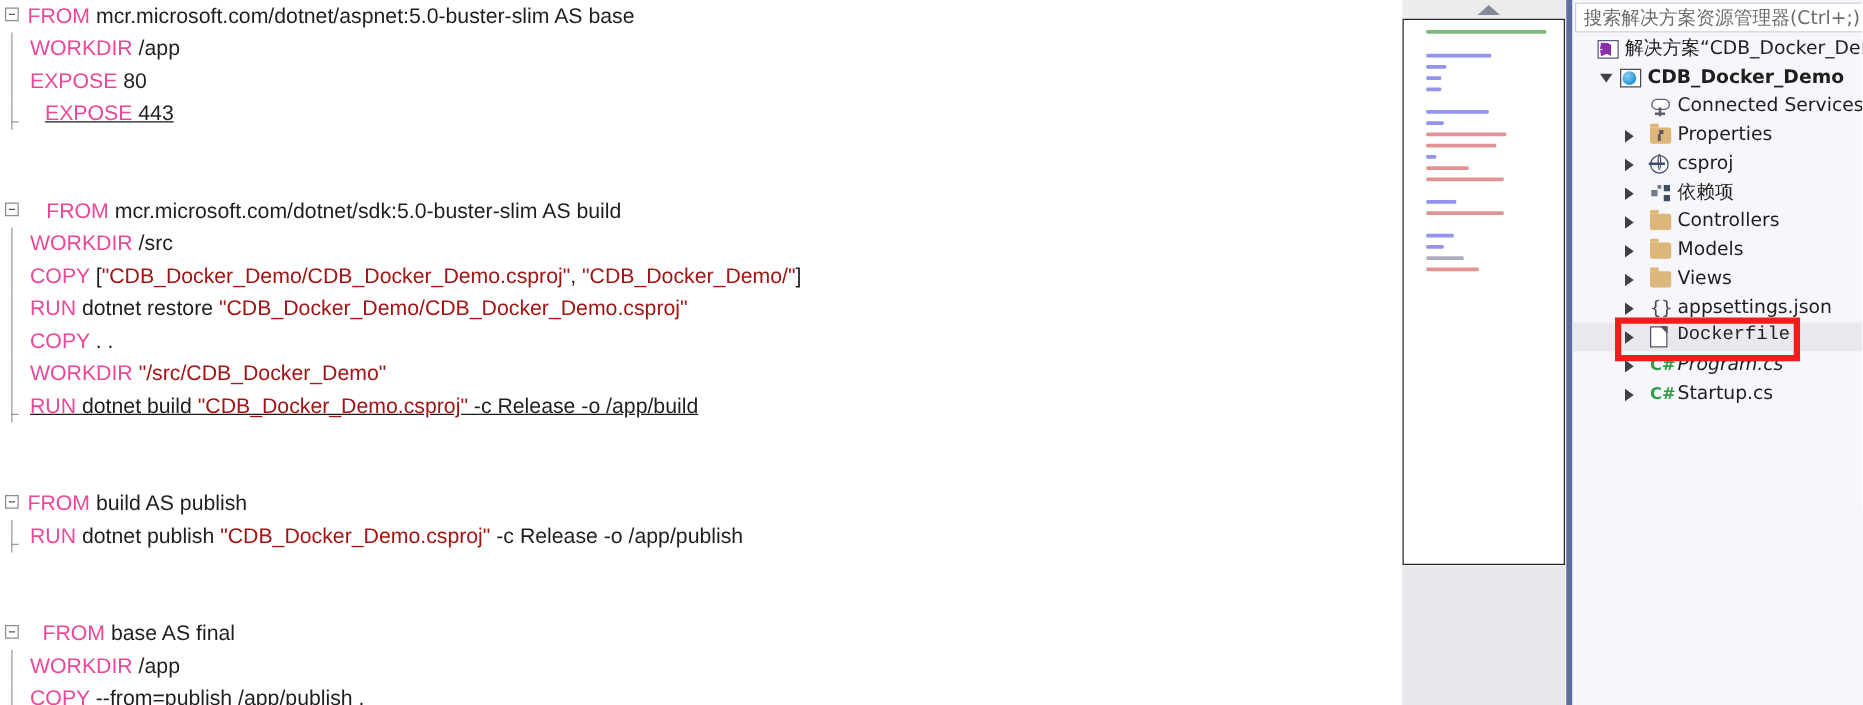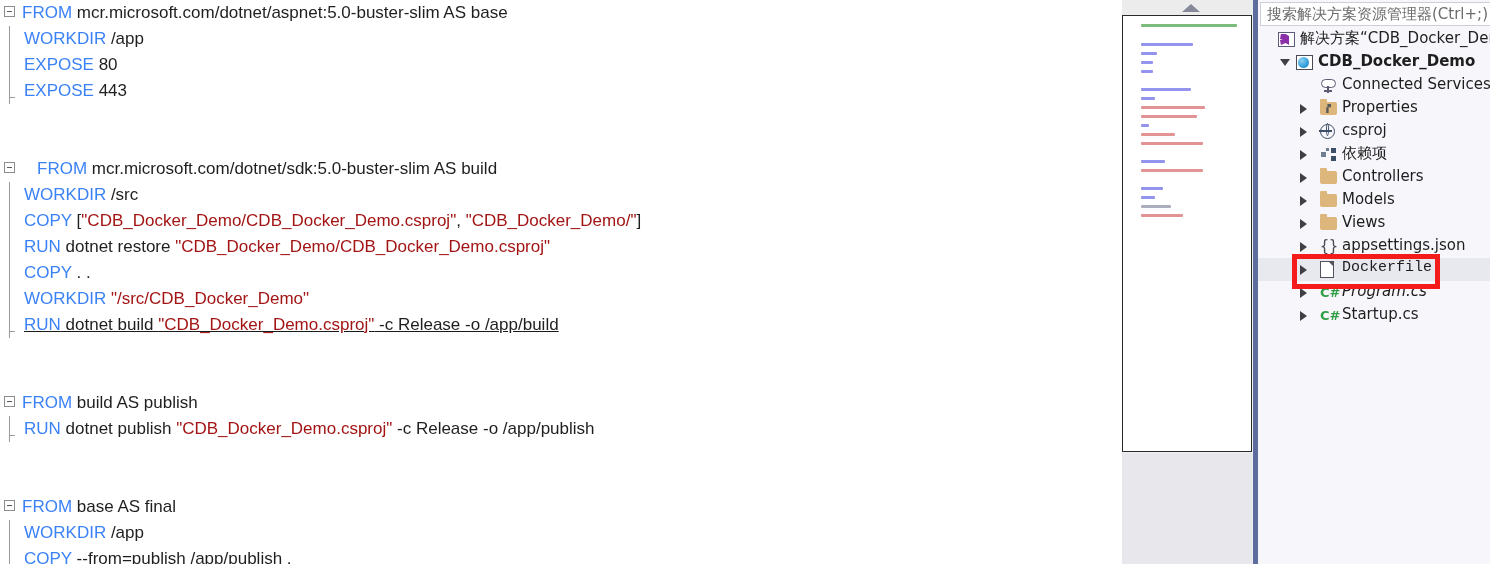--- a/index.html
+++ b/index.html
@@ -19,21 +19,21 @@
   .code-line {
     position: relative;
     height: 26px; line-height: 26px;
     font-family: "Liberation Sans", sans-serif;
     font-size: 17px;
     white-space: pre;
     color: #1a1a1a;
     padding-left: 22px;
   }
   .code-line.blank { color: transparent; }
-  .kw  { color: #3b82f6; }
+  .kw  { color: #ec4899; }
   .str { color: #a31515; }
   .plain { color: #1f1f1f; }
 
   
   .outline-box {
     position: absolute; left: 4px; top: 6px;
     width: 11px; height: 11px;
     border: 1px solid #8c8c8c;
     background: #ffffff;
     box-sizing: border-box;
@@ -260,37 +260,37 @@
 </head>
 <body>
 
 <div id="root">
 
   <div id="editor">
     <div id="code-lines">
         <div class="code-line"><span class="outline-box"></span><span style="margin-left: 0px;"><span class="kw">FROM</span><span class="plain"> mcr.microsoft.com/dotnet/aspnet:5.0-buster-slim AS base</span></span></div>
         <div class="code-line"><span class="guide"></span><span style="margin-left: 2px;"><span class="kw">WORKDIR</span><span class="plain"> /app</span></span></div>
         <div class="code-line"><span class="guide"></span><span style="margin-left: 2px;"><span class="kw">EXPOSE</span><span class="plain"> 80</span></span></div>
-        <div class="code-line"><span class="guide end"></span><span style="margin-left: 2px;"><span class="kw">EXPOSE</span><span class="plain"> 443</span></span></div>
+        <div class="code-line"><span class="guide end"></span><span style="margin-left: 14px; text-decoration: underline;"><span class="kw">EXPOSE</span><span class="plain"> 443</span></span></div>
         <div class="code-line blank"><span style="margin-left: 0px;"> </span></div>
         <div class="code-line blank"><span style="margin-left: 0px;"> </span></div>
         <div class="code-line"><span class="outline-box"></span><span style="margin-left: 15px;"><span class="kw">FROM</span><span class="plain"> mcr.microsoft.com/dotnet/sdk:5.0-buster-slim AS build</span></span></div>
         <div class="code-line"><span class="guide"></span><span style="margin-left: 2px;"><span class="kw">WORKDIR</span><span class="plain"> /src</span></span></div>
         <div class="code-line"><span class="guide"></span><span style="margin-left: 2px;"><span class="kw">COPY</span><span class="plain"> [</span><span class="str">"CDB_Docker_Demo/CDB_Docker_Demo.csproj"</span><span class="plain">, </span><span class="str">"CDB_Docker_Demo/"</span><span class="plain">]</span></span></div>
         <div class="code-line"><span class="guide"></span><span style="margin-left: 2px;"><span class="kw">RUN</span><span class="plain"> dotnet restore </span><span class="str">"CDB_Docker_Demo/CDB_Docker_Demo.csproj"</span></span></div>
         <div class="code-line"><span class="guide"></span><span style="margin-left: 2px;"><span class="kw">COPY</span><span class="plain"> . .</span></span></div>
         <div class="code-line"><span class="guide"></span><span style="margin-left: 2px;"><span class="kw">WORKDIR</span><span class="plain"> </span><span class="str">"/src/CDB_Docker_Demo"</span></span></div>
         <div class="code-line"><span class="guide end"></span><span style="margin-left: 2px; text-decoration: underline;"><span class="kw">RUN</span><span class="plain"> dotnet build </span><span class="str">"CDB_Docker_Demo.csproj"</span><span class="plain"> -c Release -o /app/build</span></span></div>
         <div class="code-line blank"><span style="margin-left: 0px;"> </span></div>
         <div class="code-line blank"><span style="margin-left: 0px;"> </span></div>
         <div class="code-line"><span class="outline-box"></span><span style="margin-left: 0px;"><span class="kw">FROM</span><span class="plain"> build AS publish</span></span></div>
         <div class="code-line"><span class="guide end"></span><span style="margin-left: 2px;"><span class="kw">RUN</span><span class="plain"> dotnet publish </span><span class="str">"CDB_Docker_Demo.csproj"</span><span class="plain"> -c Release -o /app/publish</span></span></div>
         <div class="code-line blank"><span style="margin-left: 0px;"> </span></div>
         <div class="code-line blank"><span style="margin-left: 0px;"> </span></div>
-        <div class="code-line"><span class="outline-box"></span><span style="margin-left: 0px;"><span class="kw">FROM</span><span class="plain"> base AS final</span></span></div>
+        <div class="code-line"><span class="outline-box"></span><span style="margin-left: 12px;"><span class="kw">FROM</span><span class="plain"> base AS final</span></span></div>
         <div class="code-line"><span class="guide"></span><span style="margin-left: 2px;"><span class="kw">WORKDIR</span><span class="plain"> /app</span></span></div>
         <div class="code-line"><span class="guide"></span><span style="margin-left: 2px;"><span class="kw">COPY</span><span class="plain"> --from=publish /app/publish .</span></span></div>
       </div>
   </div>
 
   <div id="minimap-col">
     <div id="minimap-uparrow">
       <div class="tri"></div>
     </div>
     <div id="minimap">

